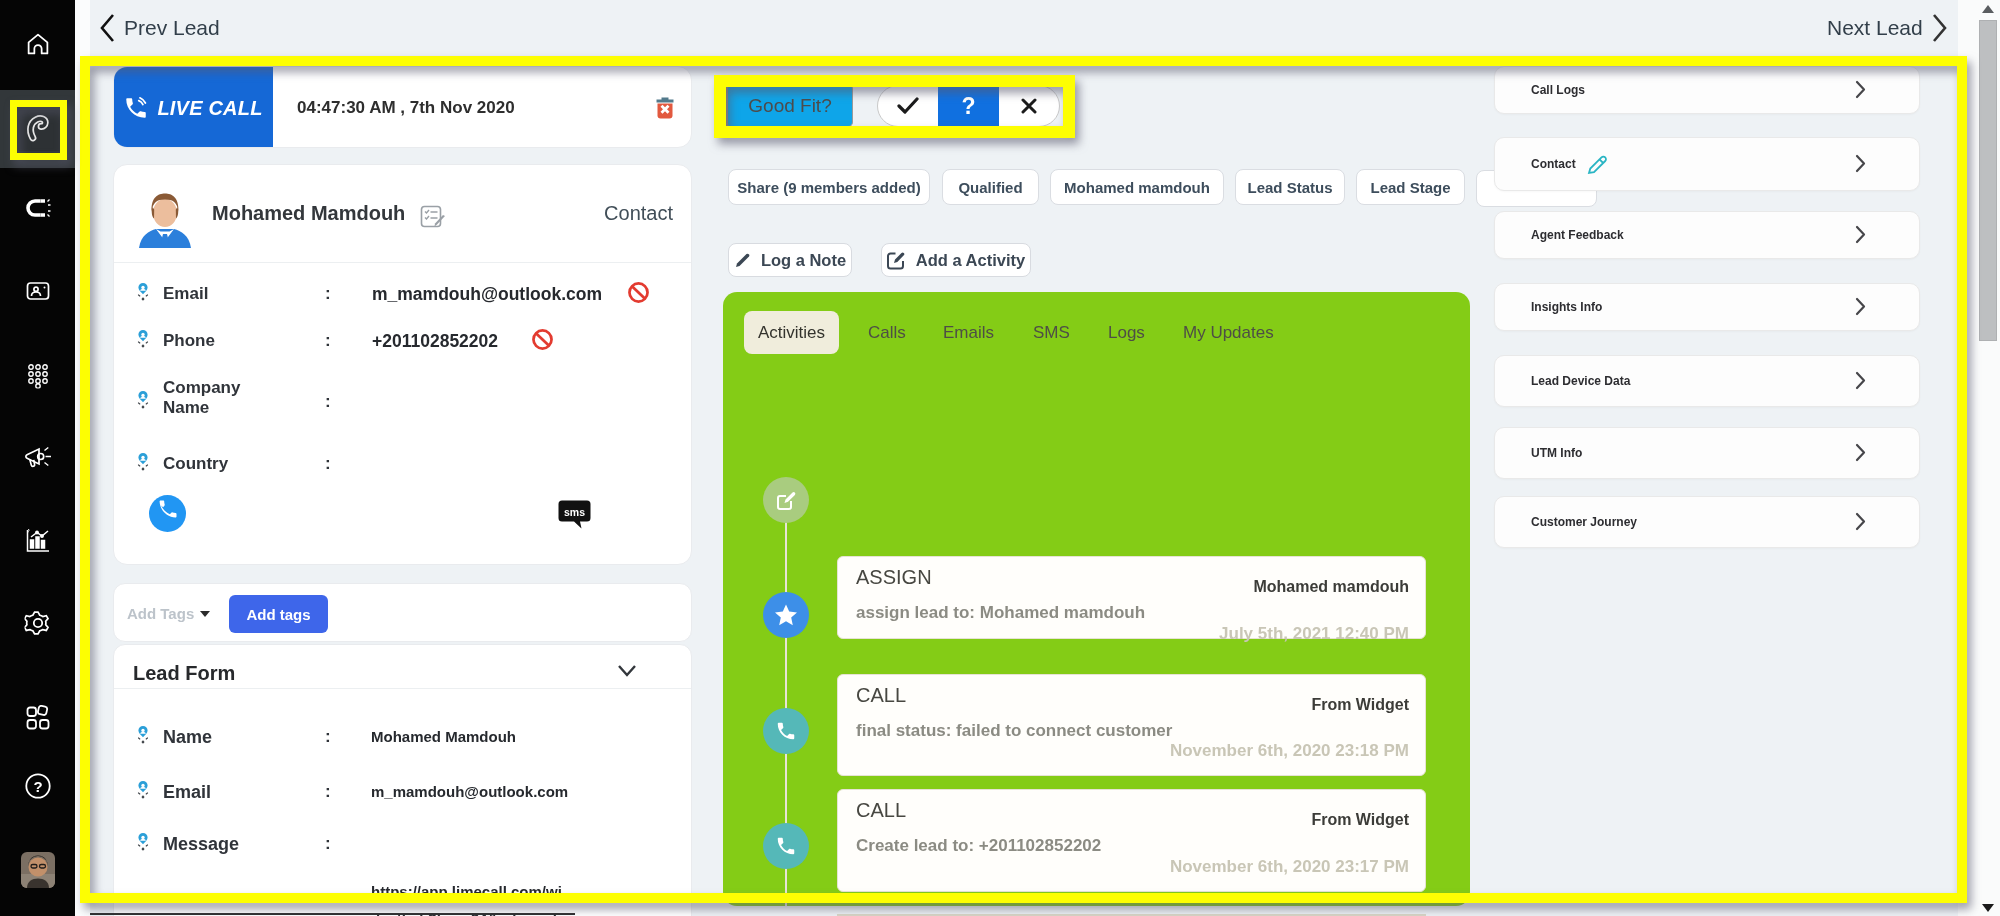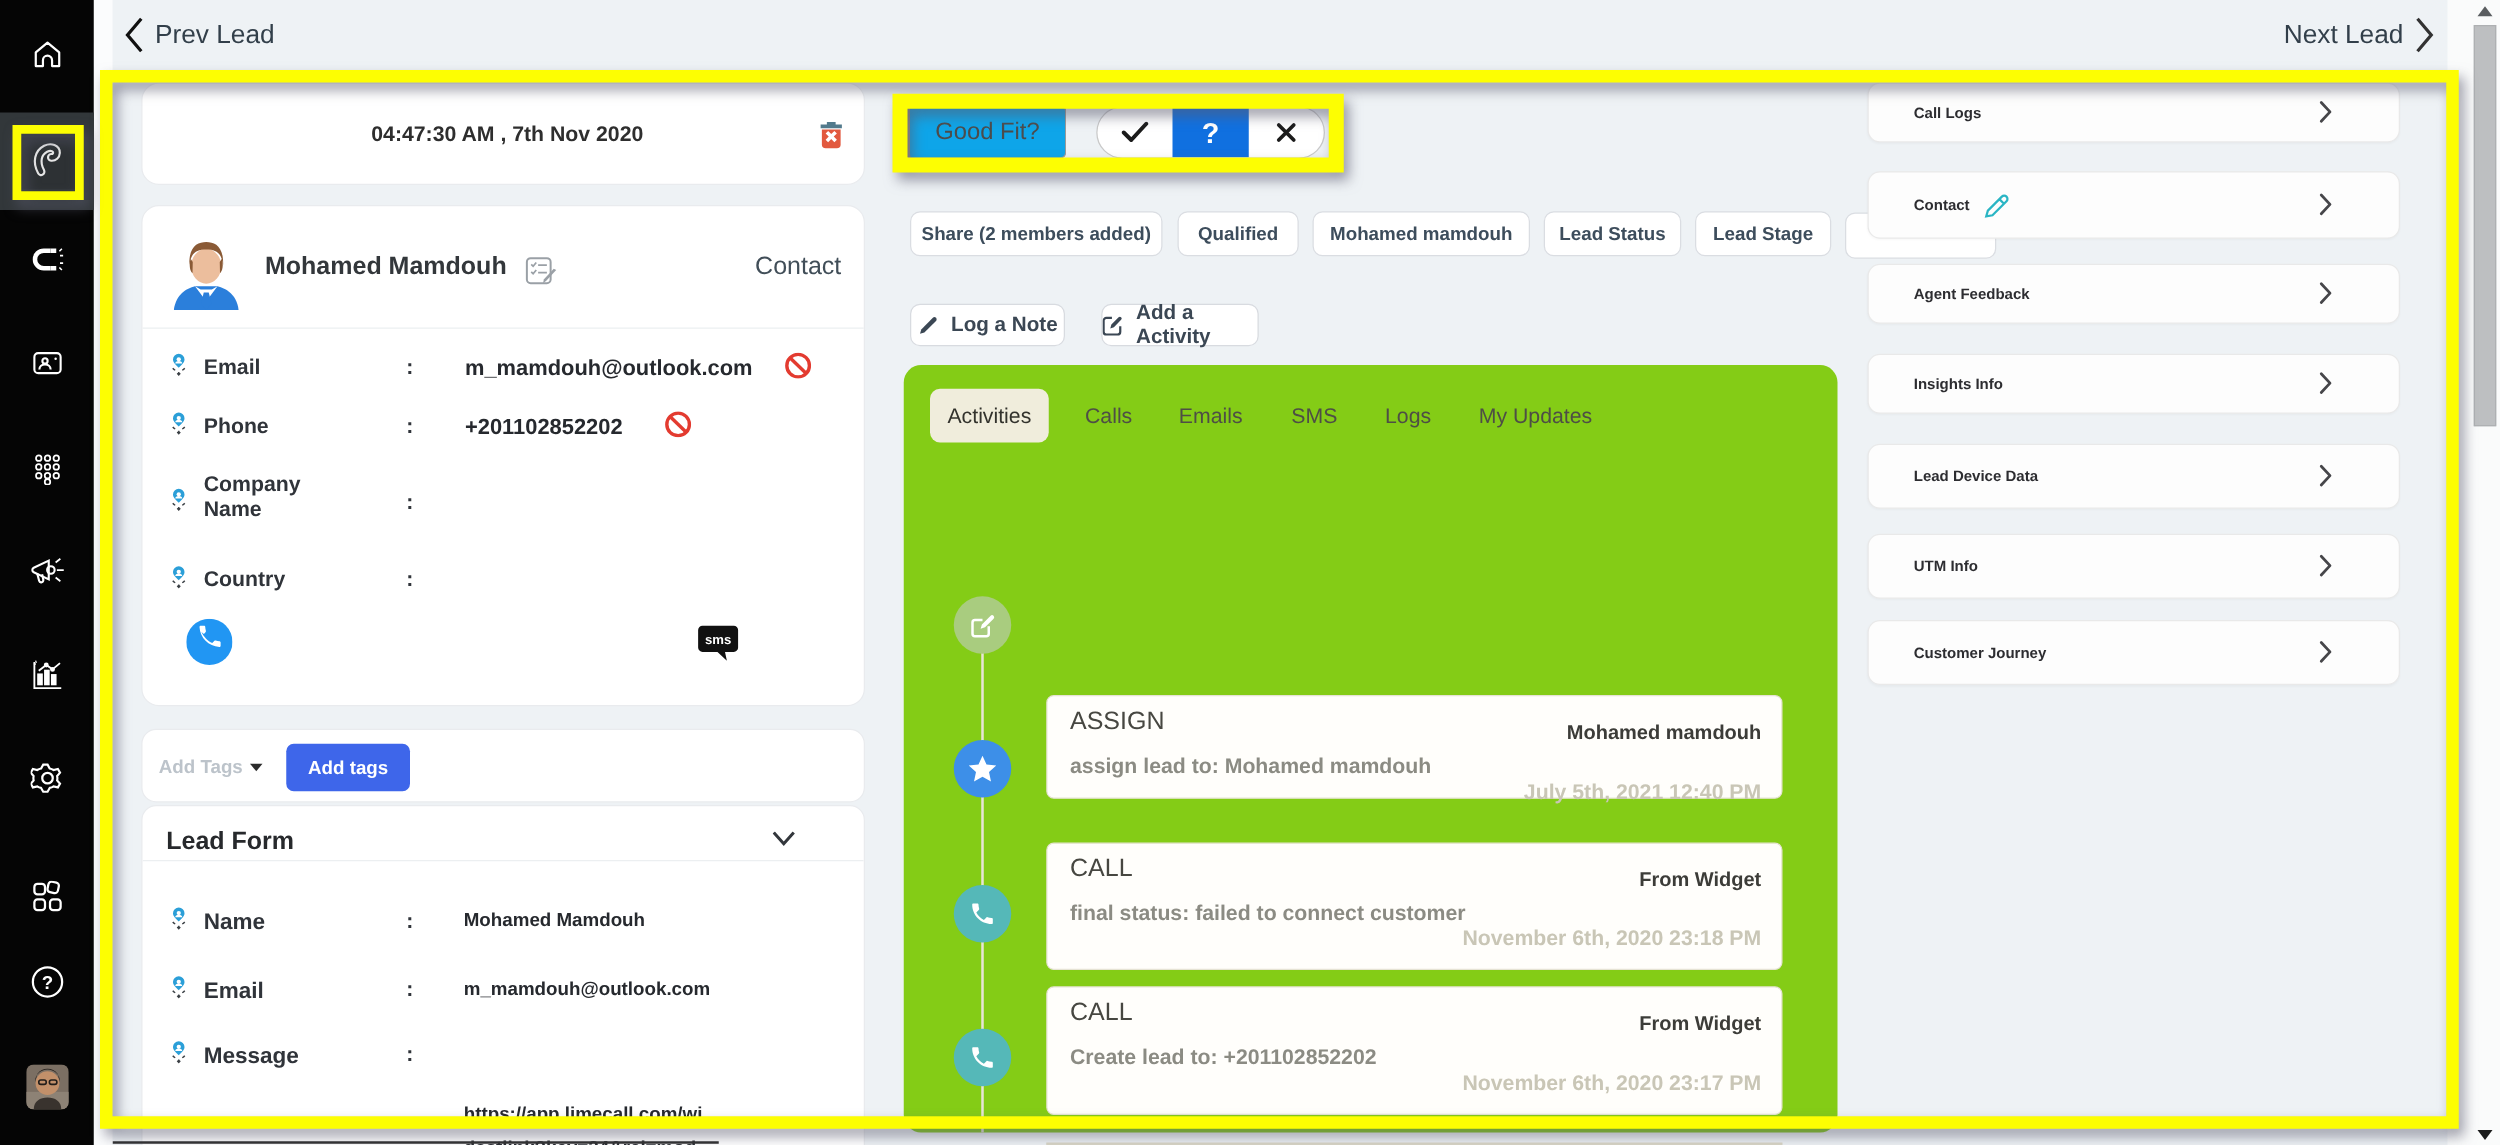--- a/index.html
+++ b/index.html
@@ -181,20 +181,27 @@
     <span>Prev Lead</span>
   </div>
   <div class="abs" id="nextlead">
     <span>Next Lead</span>
     <svg width="17" height="30" viewBox="0 0 17 30">
       <polyline points="3,2 14,15 3,28" fill="none" stroke="#333" stroke-width="2.6"></polyline>
     </svg>
   </div>
 
   <div class="card" id="livecall">
+    <div id="livecall-blue">
+      <svg width="26" height="26" viewBox="0 0 24 24">
+        <path d="M6.6 10.8c1.4 2.8 3.8 5.1 6.6 6.6l2.2-2.2c.3-.3.7-.4 1-.2 1.1.4 2.3.6 3.6.6.6 0 1 .4 1 1V20c0 .6-.4 1-1 1C10.6 21 3 13.4 3 4c0-.6.4-1 1-1h3.5c.6 0 1 .4 1 1 0 1.2.2 2.4.6 3.6.1.3 0 .7-.2 1l-2.3 2.2z" fill="#fff"></path>
+        <path d="M16.5 4.2 a7 7 0 0 1 3.9 3.6 M17.6 1.6 a10.5 10.5 0 0 1 5.1 4.8" fill="none" stroke="#fff" stroke-width="1.6" stroke-linecap="round" transform="translate(-2 1)"></path>
+      </svg>
+      <span id="livecall-txt">LIVE CALL</span>
+    </div>
     <div id="lc-time">04:47:30 AM , 7th Nov 2020</div>
     <div id="trash"><svg width="20" height="25" viewBox="0 0 20 25">
         <path d="M6.5 2.5 h7 v2 h-7 Z M1.5 4.5 h17 v3 h-17 Z" fill="#527a8c"></path>
         <path d="M2.5 8.5 h15 v12 a3 3 0 0 1 -3 3 h-9 a3 3 0 0 1 -3 -3 Z" fill="#e2593f"></path>
         <path d="M10 12.2 l2.5-2.5 2 2 -2.5 2.5 2.5 2.5 -2 2 -2.5-2.5 -2.5 2.5 -2-2 2.5-2.5 -2.5-2.5 2-2 Z" fill="#fff"></path>
       </svg></div>
   </div>
 
   <div class="card" id="contactcard">
     <div id="cc-head">
@@ -312,31 +319,31 @@
       </svg>
     </div>
     <div class="seg-i" id="seg-q">?</div>
     <div class="seg-i">
       <svg width="16" height="16" viewBox="0 0 16 16">
         <path d="M2 2 L14 14 M14 2 L2 14" stroke="#1b1b1b" stroke-width="3" stroke-linecap="round"></path>
       </svg>
     </div>
   </div>
 
-  <div class="tagbtn" style="left:728px; width:202px;">Share (2 members added)</div>
+  <div class="tagbtn" style="left:728px; width:202px;">Share (9 members added)</div>
   <div class="tagbtn" style="left:942px; width:97px;">Qualified</div>
   <div class="tagbtn" style="left:1050px; width:174px;">Mohamed mamdouh</div>
   <div class="tagbtn" style="left:1235px; width:110px;">Lead Status</div>
   <div class="tagbtn" style="left:1356px; width:109px;">Lead Stage</div>
   <div class="tagbtn" style="left:1476px; width:121px; top:170px; height:37px; justify-content:flex-start; padding-left:20px; overflow:hidden;"></div>
 
   <div class="actbtn" style="left:728px; width:124px;"><svg width="17" height="17" viewBox="0 0 17 17">
       <path d="M2 15 L3 11.5 L12.5 2 a1.8 1.8 0 0 1 2.5 2.5 L5.5 14 Z" fill="#3b4754"></path>
     </svg>Log a Note</div>
-  <div class="actbtn" style="left:881px; width:126px;"><svg width="19" height="19" viewBox="0 0 19 19" fill="none" stroke="#3b4754">
+  <div class="actbtn" style="left:881px; width:150px;"><svg width="19" height="19" viewBox="0 0 19 19" fill="none" stroke="#3b4754">
       <path d="M16 10 v5 a2.5 2.5 0 0 1 -2.5 2.5 h-10 A2.5 2.5 0 0 1 1 15 V5 a2.5 2.5 0 0 1 2.5 -2.5 h5" stroke-width="2"></path>
       <path d="M7 12 L8 8.5 L14.5 2 a1.6 1.6 0 0 1 2.3 2.3 L10.3 11 Z" fill="#3b4754" stroke="none"></path>
     </svg>Add a Activity</div>
 
   <div id="timeline">
     <div id="tab-active">Activities</div>
     <div class="tab" style="left:145px">Calls</div>
     <div class="tab" style="left:220px">Emails</div>
     <div class="tab" style="left:310px">SMS</div>
     <div class="tab" style="left:385px">Logs</div>

